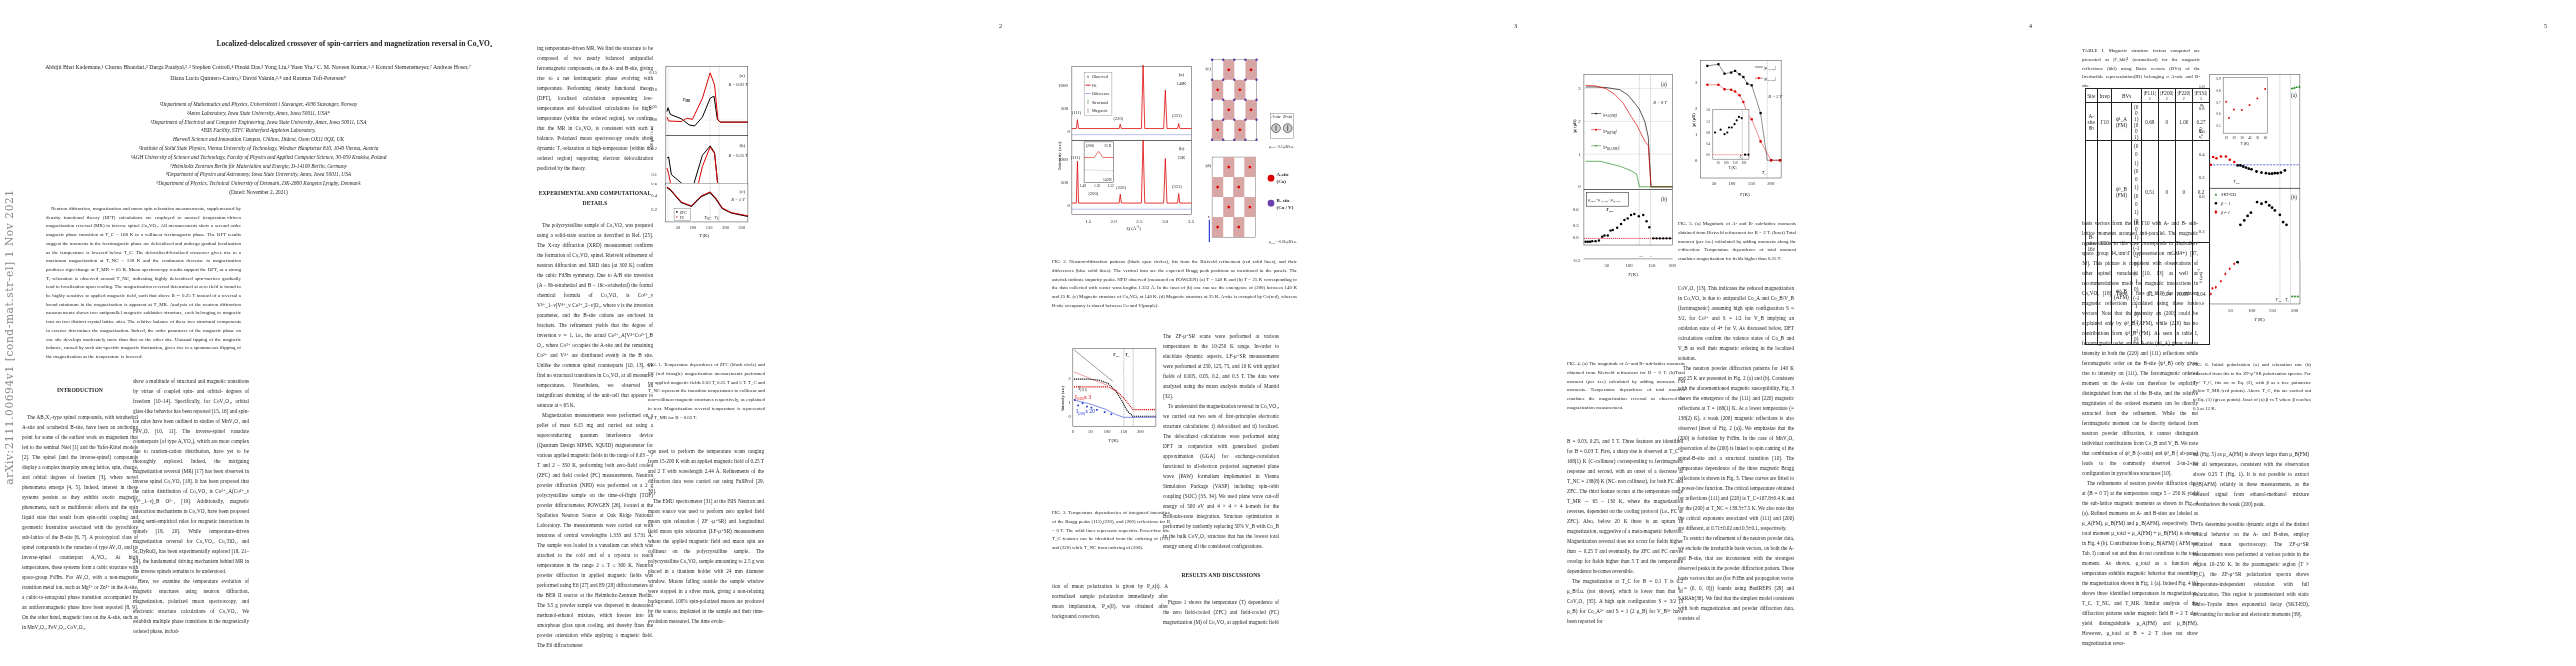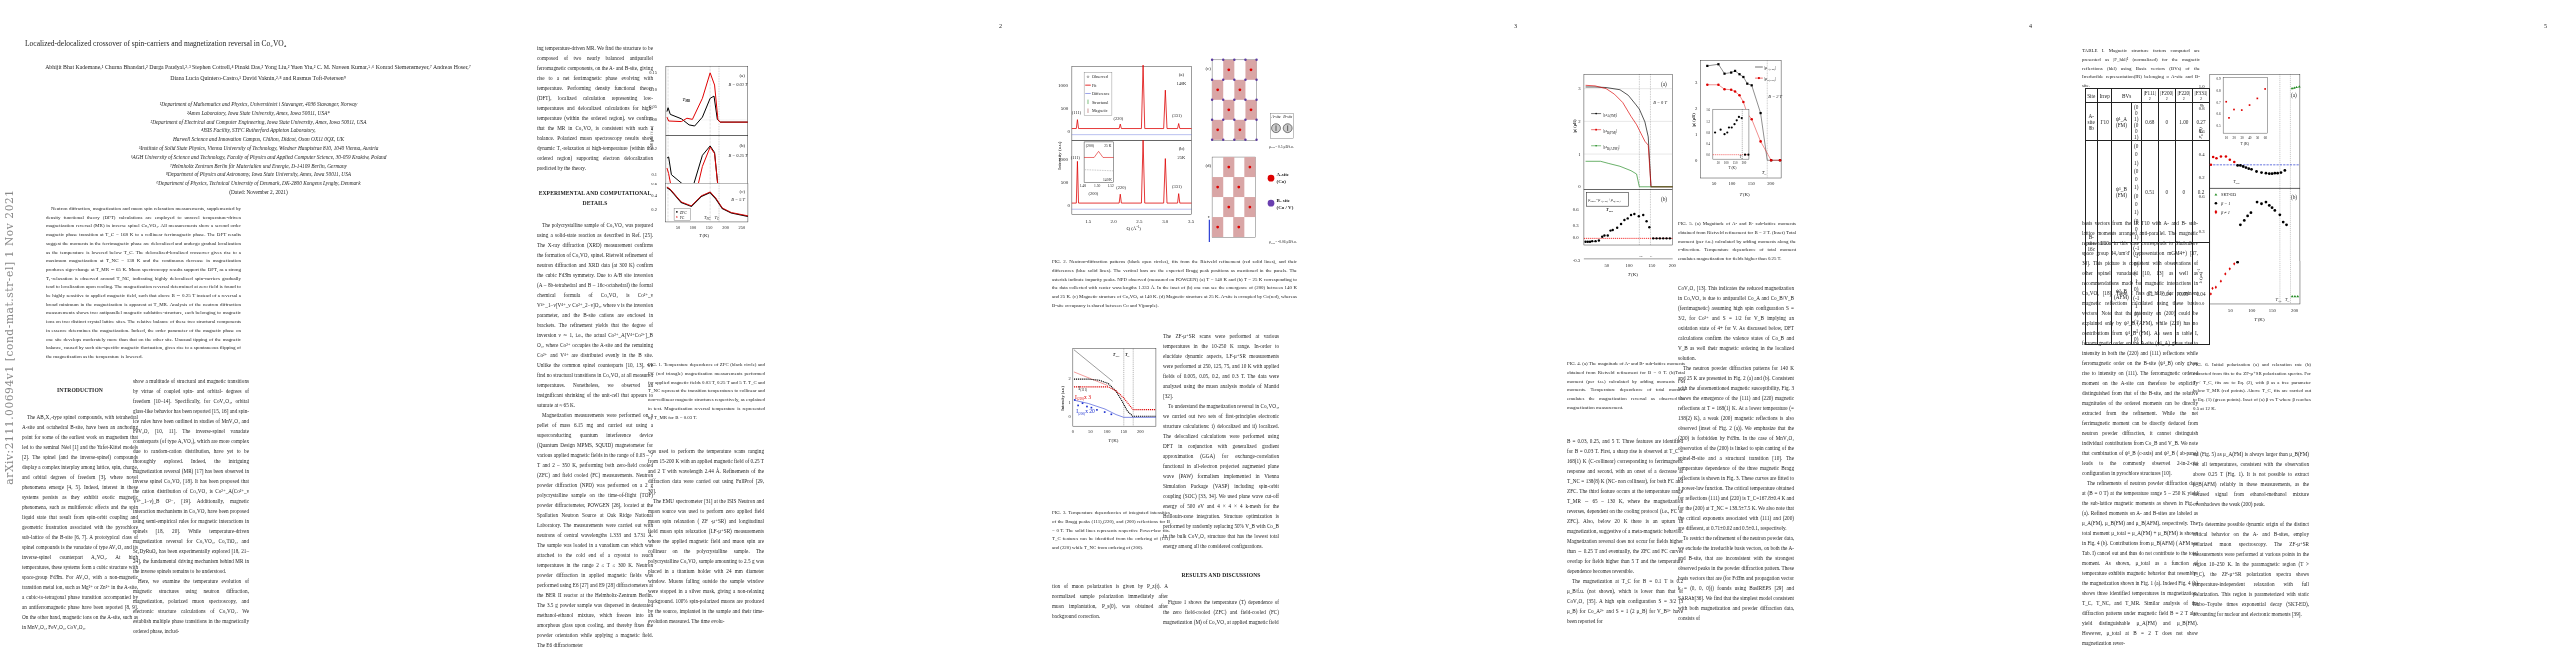--- a/index.html
+++ b/index.html
@@ -6,21 +6,21 @@
   html, body { width: 2576px; height: 667px; background: #fff; overflow: hidden; }
   body { font-family: "Liberation Serif", "DejaVu Serif", serif; color: #222; }
   .strip { display: flex; width: 2576px; height: 667px; }
   .page { position: relative; width: 515px; height: 667px; background: #fff; overflow: hidden; }
   .pnum { position: absolute; top: 23px; right: 28px; font-size: 6.1px; }
   .col { position: absolute; width: 116px; font-size: 5.2px; line-height: 10px; text-align: justify; hyphens: auto; }
   .col p { text-indent: 5px; }
   .col p.noind { text-indent: 0; }
   .sec { text-align: center; font-size: 5.6px; font-weight: bold; letter-spacing: 0.1px; margin: 2.2px 0; }
   .cap { position: absolute; font-size: 4.9px; line-height: 8.8px; text-align: justify; }
-  .title { position: absolute; top: 39px; left: 25px; width: 467px; text-align: left; font-size: 7.5px; font-weight: normal; }
+  .title { position: absolute; top: 39px; left: 25px; width: 467px; text-align: right; font-size: 7.5px; font-weight: bold; }
   .authors { position: absolute; top: 62px; left: 44px; width: 428px; text-align: center; font-size: 5.8px; line-height: 11px; }
   .affil { position: absolute; top: 100px; left: 25px; width: 467px; text-align: center; font-size: 5.3px; line-height: 8.8px; font-style: italic; }
   .dated { position: absolute; top: 189px; left: 25px; width: 467px; text-align: center; font-size: 5.3px; }
   .abstract { position: absolute; top: 205px; left: 51px; width: 189px; font-size: 5.2px; line-height: 9px; text-align: justify; text-indent: 5px; }
   .arxiv { position: absolute; left: 2.2px; top: 142px; width: 13.3px; height: 389px; }
   .arxiv span { position: absolute; left: 50%; top: 50%; transform: translate(-50%, -50%) rotate(-90deg); white-space: nowrap; font-size: 10.6px; color: #888; font-family: "DejaVu Serif", serif; letter-spacing: 0.6px; }
   svg text { font-family: "Liberation Serif", serif; }
   table.mtab { border-collapse: collapse; font-size: 5.2px; }
   table.mtab td, table.mtab th { border: 0.6px solid #222; padding: 0.6px 1.7px; text-align: center; font-weight: normal; }
   .dbl { border-top: 1.7px double #222 !important; }

